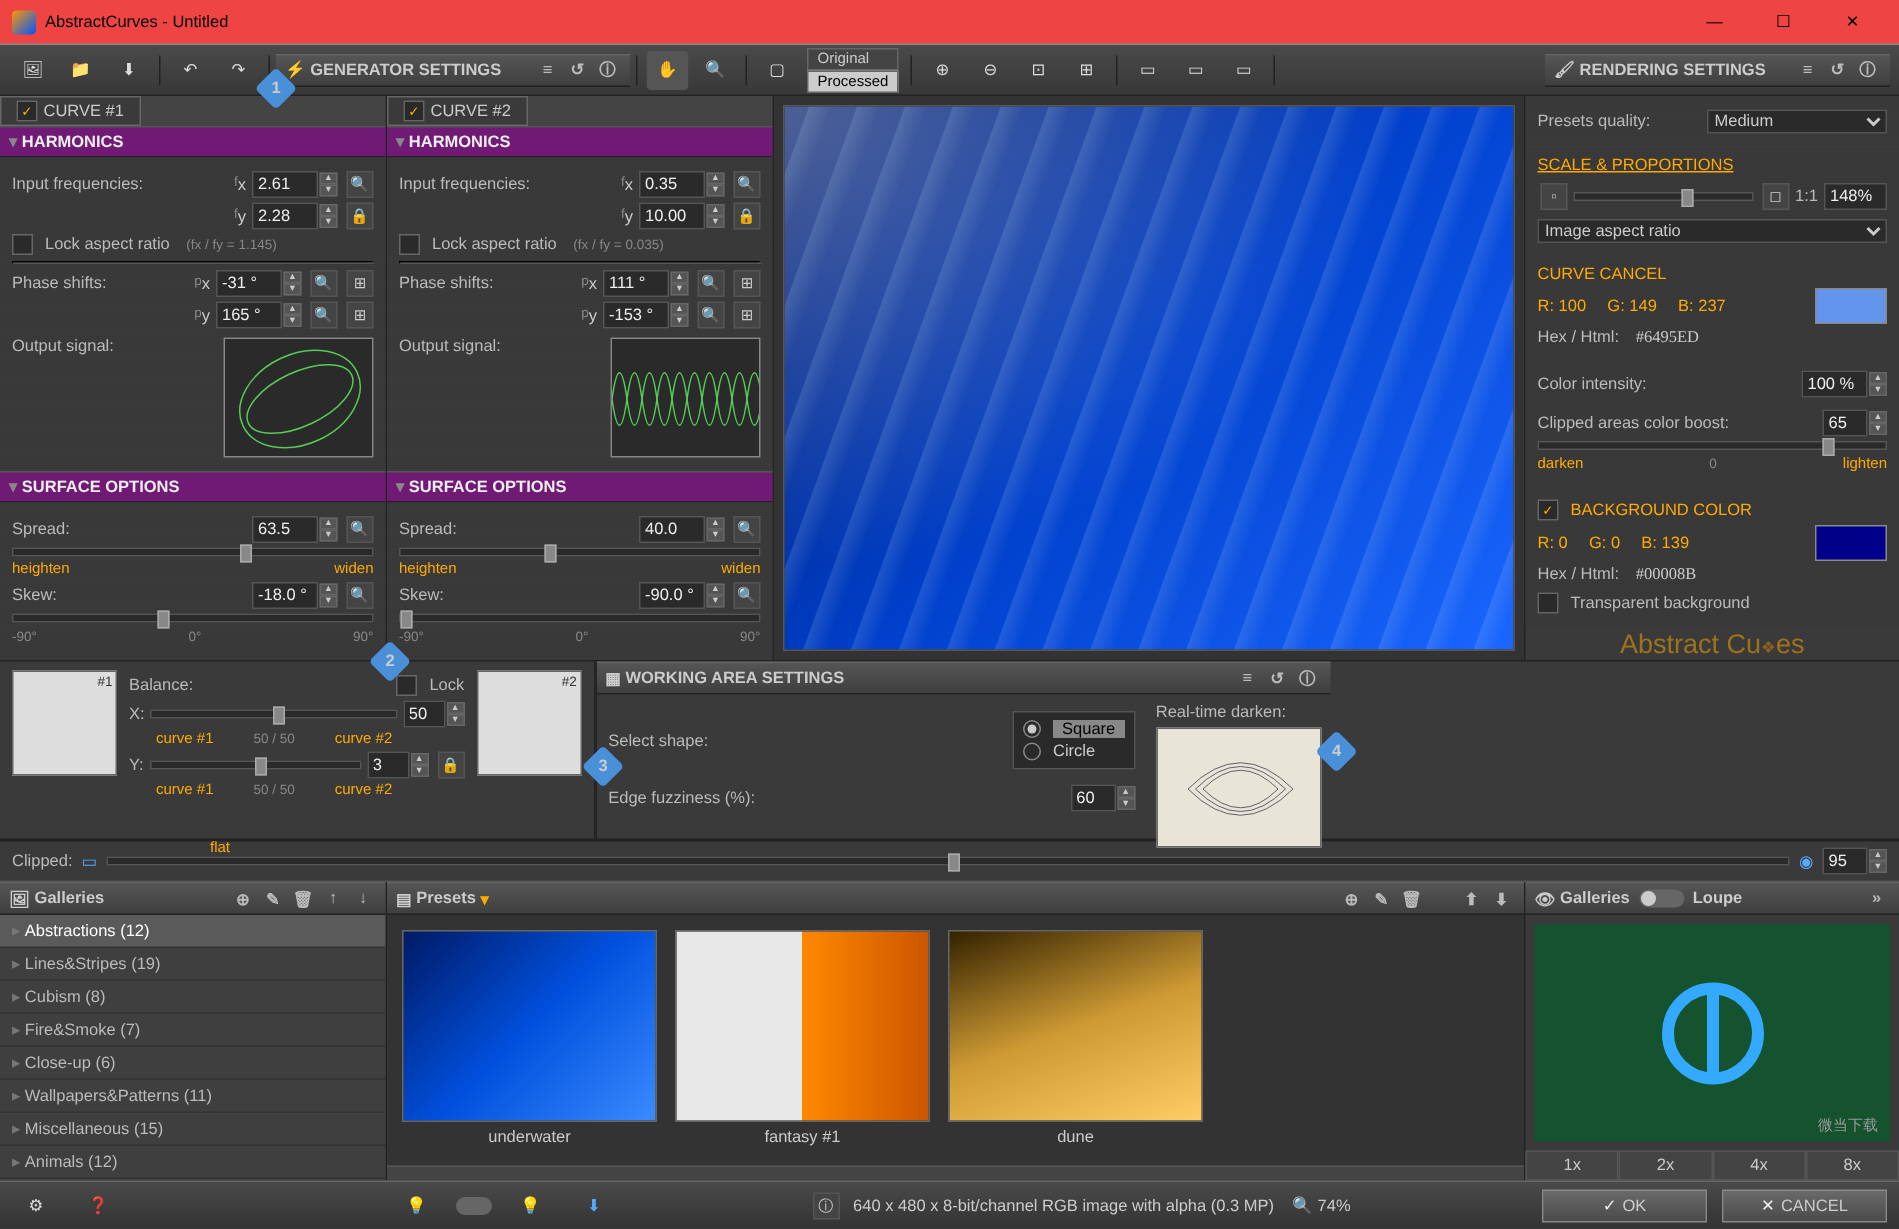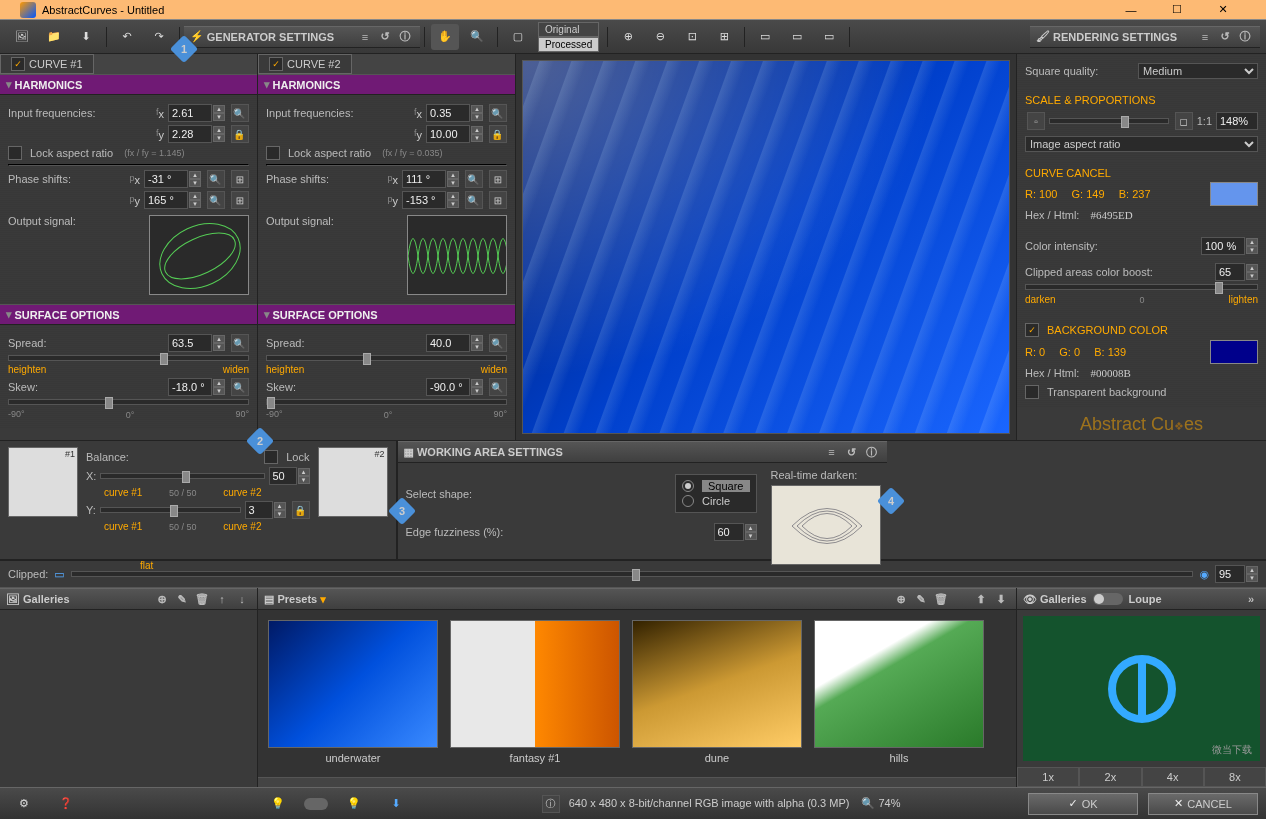--- a/index.html
+++ b/index.html
@@ -1,17 +1,17 @@
 <!DOCTYPE html>
 <html><head>
 <meta charset="utf-8">
 <style>
 *{box-sizing:border-box;margin:0;padding:0;font-family:Tahoma,Arial,sans-serif;font-size:11px;color:#ccc;user-select:none}
 body{background:#3a3a3a;width:1266px;height:819px;overflow:hidden;display:flex;flex-direction:column}
-.titlebar{height:20px;background:#fdba74;color:#000;display:flex;align-items:center;padding:0 20px;border-bottom:1px solid #888}
+.titlebar{height:30px;background:#ef4444;color:#000;display:flex;align-items:center;padding:0 8px;border-bottom:1px solid #888}
 .titlebar .logo{width:16px;height:16px;background:linear-gradient(135deg,#f90,#05f);border-radius:3px;margin-right:6px}
 .titlebar .title{flex:1;color:#000}
 .titlebar .winbtn{width:46px;height:30px;display:flex;align-items:center;justify-content:center;color:#000}
 .toolbar{height:34px;background:linear-gradient(#4a4a4a,#383838);display:flex;align-items:center;padding:0 6px;border-bottom:1px solid #222}
 .tbtn{width:28px;height:26px;display:flex;align-items:center;justify-content:center;margin:0 2px;border:1px solid transparent;border-radius:3px;color:#ddd}
 .tbsep{width:1px;height:20px;background:#222;margin:0 4px}
 .panel-head{height:22px;background:linear-gradient(#555,#3f3f3f);display:flex;align-items:center;padding:0 6px;font-weight:bold;color:#fa0;border-top:1px solid #666;border-bottom:1px solid #222}
 .panel-head .sp{flex:1}
 .panel-head .hbtn{width:18px;height:16px;display:flex;align-items:center;justify-content:center;color:#bbb;margin-left:2px}
 .main{flex:1;display:flex;min-height:0}
@@ -379,27 +379,27 @@
     </div>
   </div>
 
   <div class="col-center">
     <div class="preview"></div>
   </div>
 
   <div class="col-right">
     <div class="grp">
       <div class="row">
-          <span class="lbl">Square quality:</span>
+          <span class="lbl">Presets quality:</span>
           <span class="flex1"></span>
         <select style="background:#2a2a2a;border:1px solid #555;color:#ccc;width:120px"><option>Medium</option></select>
       </div>
     </div>
     <div class="grp">
-      <div class="lbl orange" style="">SCALE &amp; PROPORTIONS</div>
+      <div class="lbl orange" style="text-decoration:underline">SCALE &amp; PROPORTIONS</div>
       <div class="row" style="margin-top:6px">
         <span class="iconbtn">▫</span>
         <div class="slider-track" style="flex:1">
             <div class="slider-thumb" style="left:60%"></div>
           </div>
         <span class="iconbtn">◻</span>
         <span class="lbl">1:1</span>
         <span class="spin">
             <input style="width: 42px;" value="148%">
           </span>
@@ -606,20 +606,30 @@
 
 <div class="bottom-area">
   <div class="galleries">
     <div class="panel-head"><span>🖼</span>&nbsp;<span>Galleries</span><span class="sp"></span>
       <span class="hbtn">⊕</span>
       <span class="hbtn">✎</span>
       <span class="hbtn">🗑</span>
       <span class="hbtn">↑</span>
       <span class="hbtn">↓</span>
     </div>
+    <div class="gal-list" id="gal-list">
+        <div class="gal-item sel">Abstractions (12)</div>
+        <div class="gal-item">Lines&amp;Stripes (19)</div>
+        <div class="gal-item">Cubism (8)</div>
+        <div class="gal-item">Fire&amp;Smoke (7)</div>
+        <div class="gal-item">Close-up (6)</div>
+        <div class="gal-item">Wallpapers&amp;Patterns (11)</div>
+        <div class="gal-item">Miscellaneous (15)</div>
+        <div class="gal-item">Animals (12)</div>
+      </div>
   </div>
   <div class="presets">
     <div class="panel-head"><span>▤</span>&nbsp;<span>Presets</span>&nbsp;▾<span class="sp"></span>
       <span class="hbtn">⊕</span>
       <span class="hbtn">✎</span>
       <span class="hbtn">🗑</span>
       <span style="width:20px"></span>
       <span class="hbtn">⬆</span>
       <span class="hbtn">⬇</span>
     </div>
@@ -628,24 +638,20 @@
           <div class="preset-thumb" style="background: linear-gradient(135deg, rgb(0, 26, 102), rgb(0, 80, 221), rgb(58, 138, 255));"></div>
           <div>underwater</div>
         </div>
         <div class="preset-item">
           <div class="preset-thumb" style="background: linear-gradient(90deg, rgb(232, 232, 232) 50%, rgb(255, 136, 0) 50%, rgb(204, 85, 0));"></div>
           <div>fantasy #1</div>
         </div>
         <div class="preset-item">
           <div class="preset-thumb" style="background: linear-gradient(160deg, rgb(51, 34, 0), rgb(204, 153, 51), rgb(255, 204, 102));"></div>
           <div>dune</div>
-        </div>
-        <div class="preset-item">
-          <div class="preset-thumb" style="background: linear-gradient(150deg, rgb(255, 255, 255) 30%, rgb(85, 170, 85) 40%, rgb(42, 122, 42));"></div>
-          <div>hills</div>
         </div>
       </div>
     <div style="height:10px;background:#444;border-top:1px solid #555"></div>
   </div>
   <div class="viewfinder">
     <div class="panel-head"><span>👁</span>&nbsp;<span>Galleries</span>
       <span style="width:30px;height:12px;background:#666;border-radius:6px;margin:0 6px;position:relative">
           <span style="position:absolute;width:10px;height:10px;background:#ccc;border-radius:50%;top:1px;left:1px"></span>
         </span>
       <span>Loupe</span><span class="sp"></span><span class="hbtn">»</span>

